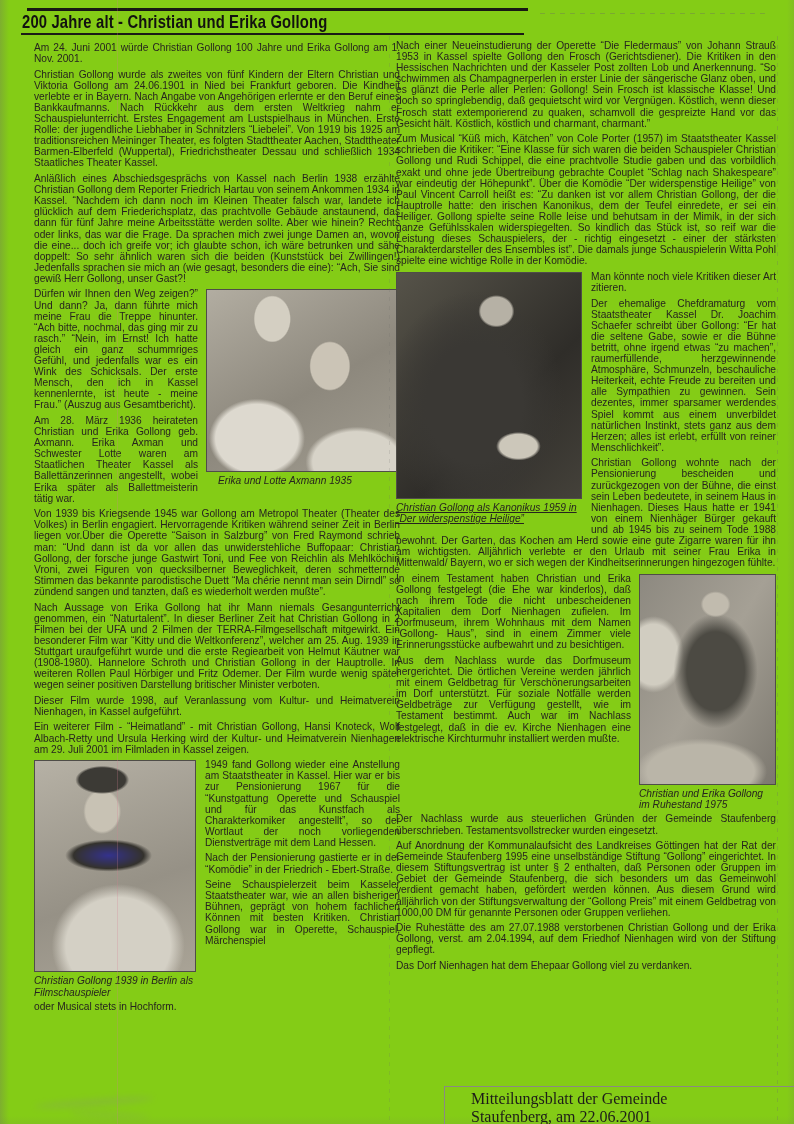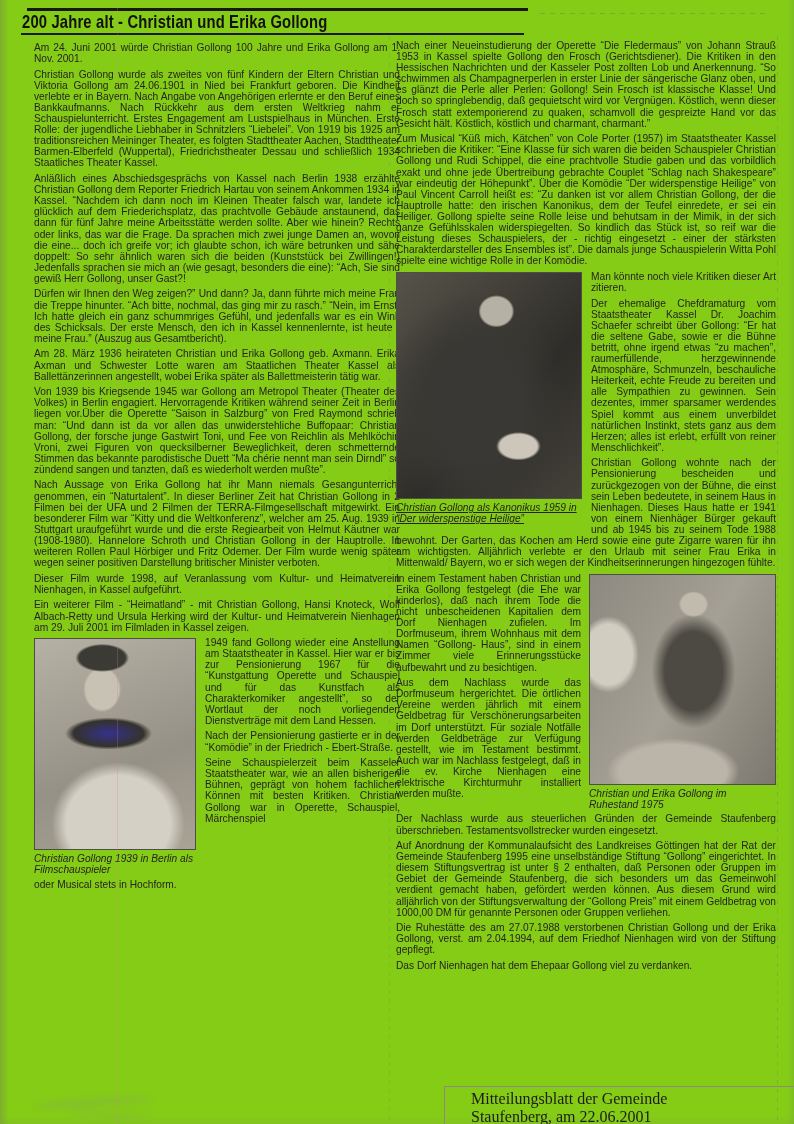--- a/index.html
+++ b/index.html
@@ -53,21 +53,21 @@
       radial-gradient(ellipse 95px 88px at 52% 88%, #d4d0c5 55%, rgba(0,0,0,0) 70%),
       linear-gradient(160deg,#b6b1a5,#969186 60%,#a9a396);}
 
   .fig-kanonikus{width:186px;text-decoration:underline;}
   .fig-kanonikus .photo{height:227px;background:
       radial-gradient(ellipse 30px 27px at 54% 17%, #b6b1a5 52%, rgba(0,0,0,0) 60%),
       radial-gradient(ellipse 36px 23px at 66% 77%, #ccc7ba 52%, rgba(0,0,0,0) 62%),
       radial-gradient(ellipse 120px 150px at 42% 58%, #3a3834 40%, rgba(0,0,0,0) 75%),
       linear-gradient(135deg,#565349,#2f2d29 60%,#44413a);}
 
-  .fig-ruhestand{width:187px;}
+  .fig-ruhestand{width:137px;}
   .fig-ruhestand .photo{height:211px;background:
       radial-gradient(ellipse 24px 21px at 56% 14%, #c1bbae 52%, rgba(0,0,0,0) 62%),
       radial-gradient(ellipse 60px 82px at 56% 46%, #4c4a43 48%, rgba(0,0,0,0) 70%),
       radial-gradient(ellipse 46px 58px at 10% 38%, #d1cdc1 52%, rgba(0,0,0,0) 66%),
       radial-gradient(ellipse 92px 46px at 45% 94%, #bab5a8 58%, rgba(0,0,0,0) 72%),
       linear-gradient(120deg,#8d8980,#a5a095 50%,#7c786f);}
 
   .signature{text-align:right;padding-right:56px;}
 
   .imprint-box{
@@ -94,20 +94,24 @@
 
   <div class="top-rule"></div>
   <h1 class="title">200 Jahre alt - Christian und Erika Gollong</h1>
   <div class="title-rule"></div>
 
   <div class="col col-left">
     <p>Am 24. Juni 2001 würde Christian Gollong 100 Jahre und Erika Gollong am 1. Nov. 2001.</p>
     <p>Christian Gollong wurde als zweites von fünf Kindern der Eltern Christian und Viktoria Gollong am 24.06.1901 in Nied bei Frankfurt geboren. Die Kindheit verlebte er in Bayern. Nach Angabe von Angehörigen erlernte er den Beruf eines Bankkaufmanns. Nach Rückkehr aus dem ersten Weltkrieg nahm er Schauspielunterricht. Erstes Engagement am Lustspielhaus in München. Erste Rolle: der jugendliche Liebhaber in Schnitzlers “Liebelei”. Von 1919 bis 1925 am traditionsreichen Meininger Theater, es folgten Stadttheater Aachen, Stadttheater Barmen-Elberfeld (Wuppertal), Friedrichstheater Dessau und schließlich 1934 Staatliches Theater Kassel.</p>
     <p>Anläßlich eines Abschiedsgesprächs von Kassel nach Berlin 1938 erzählte Christian Gollong dem Reporter Friedrich Hartau von seinem Ankommen 1934 in Kassel. “Nachdem ich dann noch im Kleinen Theater falsch war, landete ich glücklich auf dem Friederichsplatz, das prachtvolle Gebäude anstaunend, das dann für fünf Jahre meine Arbeitsstätte werden sollte. Aber wie hinein? Rechts oder links, das war die Frage. Da sprachen mich zwei junge Damen an, wovon die eine... doch ich greife vor; ich glaubte schon, ich wäre betrunken und sähe doppelt: So sehr ähnlich waren sich die beiden (Kunststück bei Zwillingen!) Jedenfalls sprachen sie mich an (wie gesagt, besonders die eine): “Ach, Sie sind gewiß Herr Gollong, unser Gast?!</p>
 
+    <figure class="fig-right fig-axmann">
+      <div class="photo"></div>
+      <figcaption>Erika und Lotte Axmann 1935</figcaption>
+    </figure>
 
     <p>Dürfen wir Ihnen den Weg zeigen?” Und dann? Ja, dann führte mich meine Frau die Treppe hinunter. “Ach bitte, nochmal, das ging mir zu rasch.” “Nein, im Ernst! Ich hatte gleich ein ganz schummriges Gefühl, und jedenfalls war es ein Wink des Schicksals. Der erste Mensch, den ich in Kassel kennenlernte, ist heute - meine Frau.” (Auszug aus Gesamtbericht).</p>
     <p>Am 28. März 1936 heirateten Christian und Erika Gollong geb. Axmann. Erika Axman und Schwester Lotte waren am Staatlichen Theater Kassel als Ballettänzerinnen angestellt, wobei Erika später als Ballettmeisterin tätig war.</p>
     <p>Von 1939 bis Kriegsende 1945 war Gollong am Metropol Theater (Theater des Volkes) in Berlin engagiert. Hervorragende Kritiken während seiner Zeit in Berlin liegen vor.Über die Operette “Saison in Salzburg” von Fred Raymond schrieb man: “Und dann ist da vor allen das unwiderstehliche Buffopaar: Christian Gollong, der forsche junge Gastwirt Toni, und Fee von Reichlin als Mehlköchin Vroni, zwei Figuren von quecksilberner Beweglichkeit, deren schmetternde Stimmen das bekannte parodistische Duett “Ma chérie nennt man sein Dirndl” so zündend sangen und tanzten, daß es wiederholt werden mußte”.</p>
     <p>Nach Aussage von Erika Gollong hat ihr Mann niemals Gesangunterricht genommen, ein “Naturtalent”. In dieser Berliner Zeit hat Christian Gollong in 2 Filmen bei der UFA und 2 Filmen der TERRA-Filmgesellschaft mitgewirkt. Ein besonderer Film war “Kitty und die Weltkonferenz”, welcher am 25. Aug. 1939 in Stuttgart uraufgeführt wurde und die erste Regiearbeit von Helmut Käutner war (1908-1980). Hannelore Schroth und Christian Gollong in der Hauptrolle. In weiteren Rollen Paul Hörbiger und Fritz Odemer. Der Film wurde wenig später wegen seiner positiven Darstellung britischer Minister verboten.</p>
     <p>Dieser Film wurde 1998, auf Veranlassung vom Kultur- und Heimatverein Nienhagen, in Kassel aufgeführt.</p>
     <p>Ein weiterer Film - “Heimatland” - mit Christian Gollong, Hansi Knoteck, Wolf Albach-Retty und Ursula Herking wird der Kultur- und Heimatverein Nienhagen am 29. Juli 2001 im Filmladen in Kassel zeigen.</p>
 
     <figure class="fig-left fig-film">
       <div class="photo"></div>

